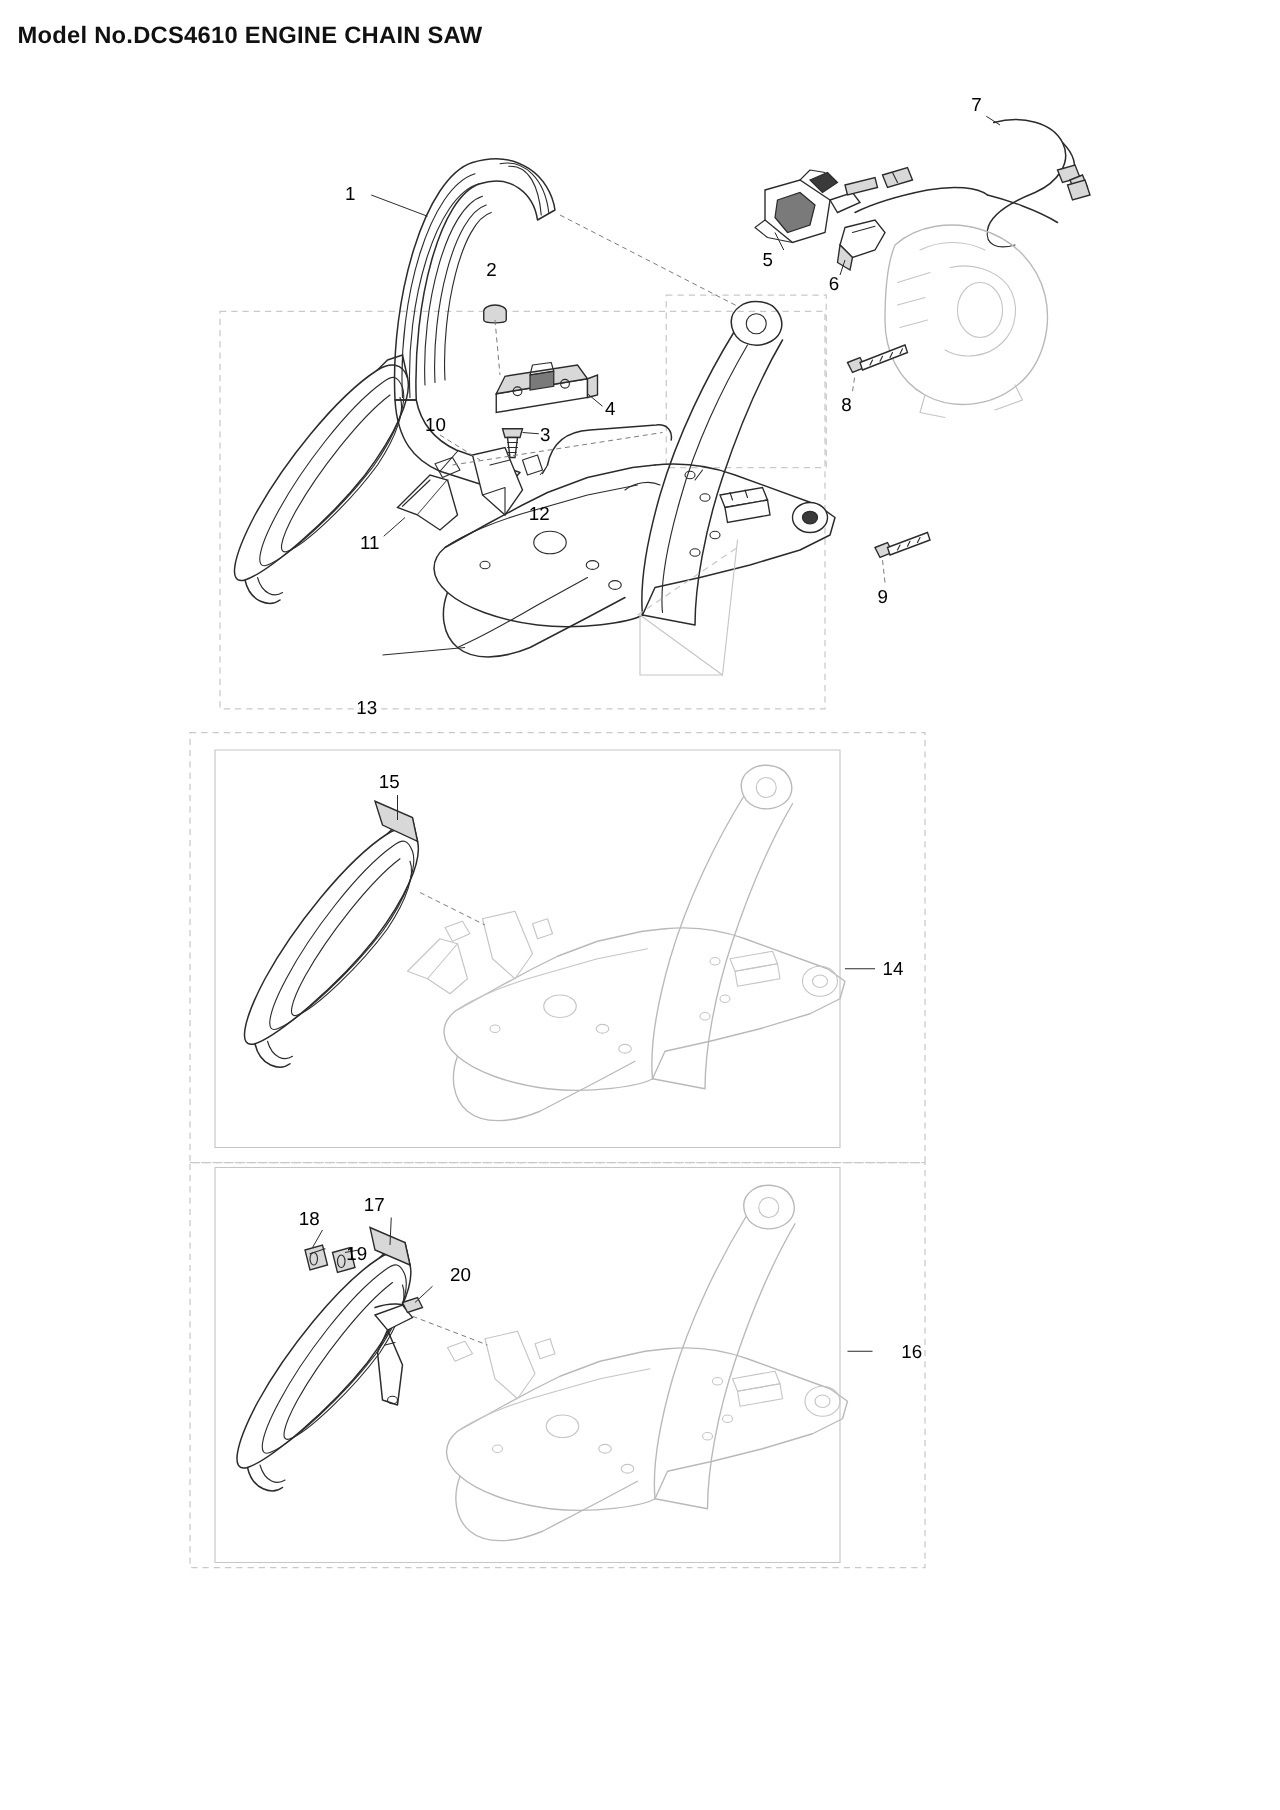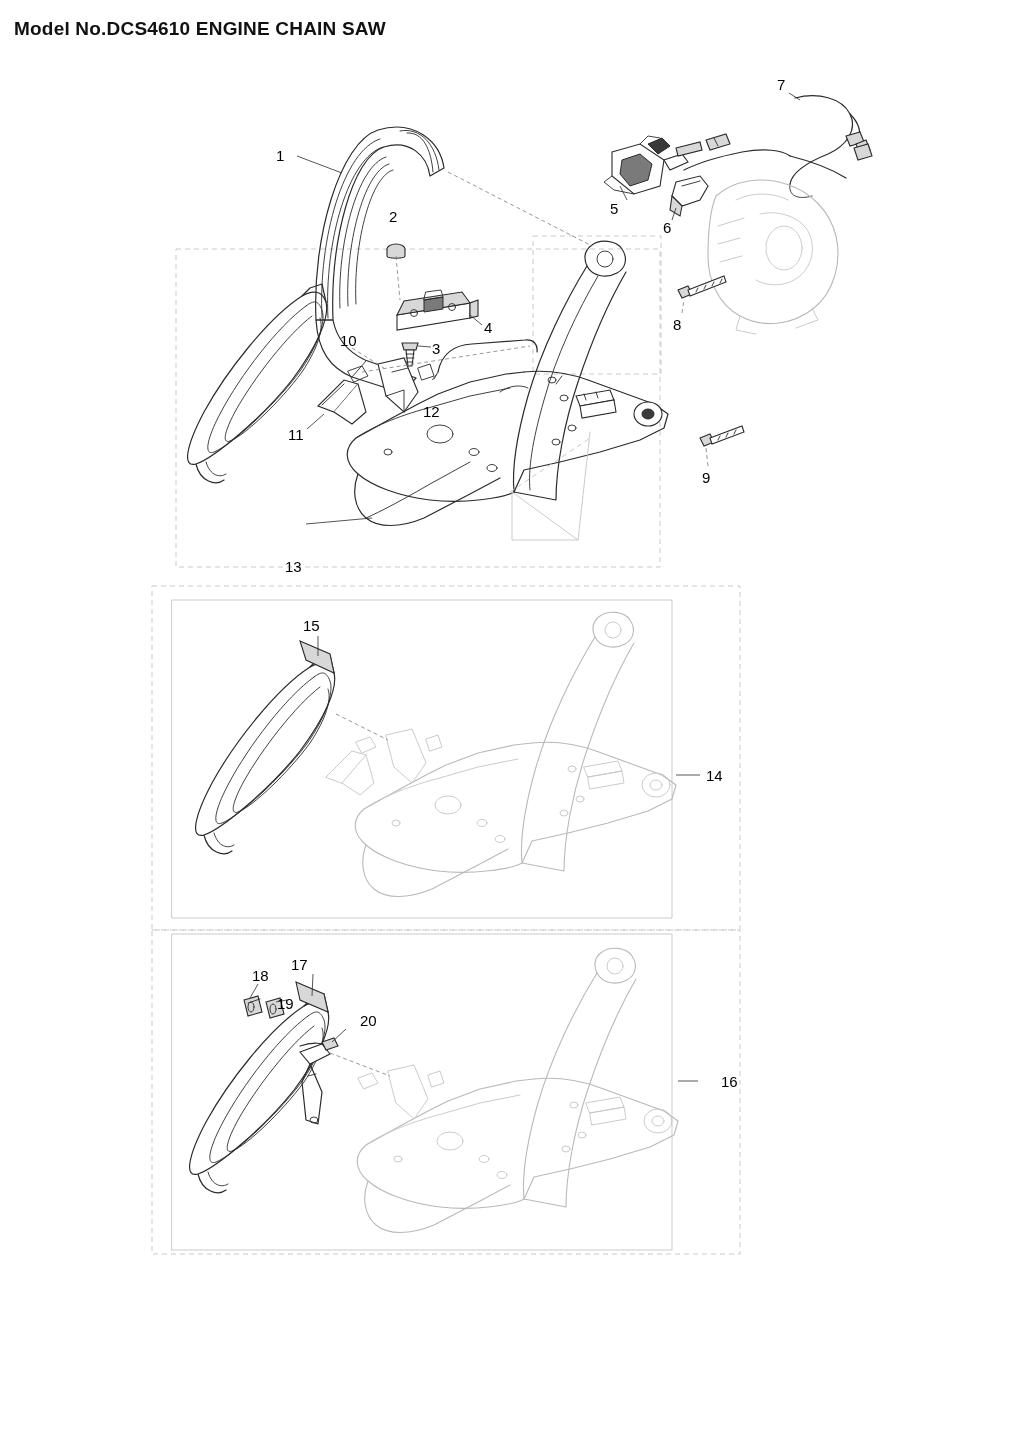--- a/index.html
+++ b/index.html
@@ -372,17 +372,17 @@
   <div class="callout" style="left:673px; top:317px;">8</div>
   <div class="callout" style="left:702px; top:470px;">9</div>
   <div class="callout" style="left:340px; top:333px;">10</div>
   <div class="callout" style="left:288px; top:427px;">11</div>
   <div class="callout" style="left:423px; top:380px;margin-top:24px;">12</div>
   <div class="callout" style="left:285px; top:517px;margin-top:42px;">13</div>
   <div class="callout" style="left:706px; top:768px;">14</div>
   <div class="callout" style="left:303px; top:618px;">15</div>
   <div class="callout" style="left:704px; top:1074px;margin-left:17px;">16</div>
   <div class="callout" style="left:291px; top:957px;">17</div>
-  <div class="callout" style="left:252px; top:968px;">18</div>
+  <div class="callout" style="left:239px; top:968px;">18</div>
   <div class="callout" style="left:277px; top:984px;margin-top:12px;">19</div>
   <div class="callout" style="left:334px; top:1013px;margin-left:26px;">20</div>
 
 </div>
 
 </body></html>

